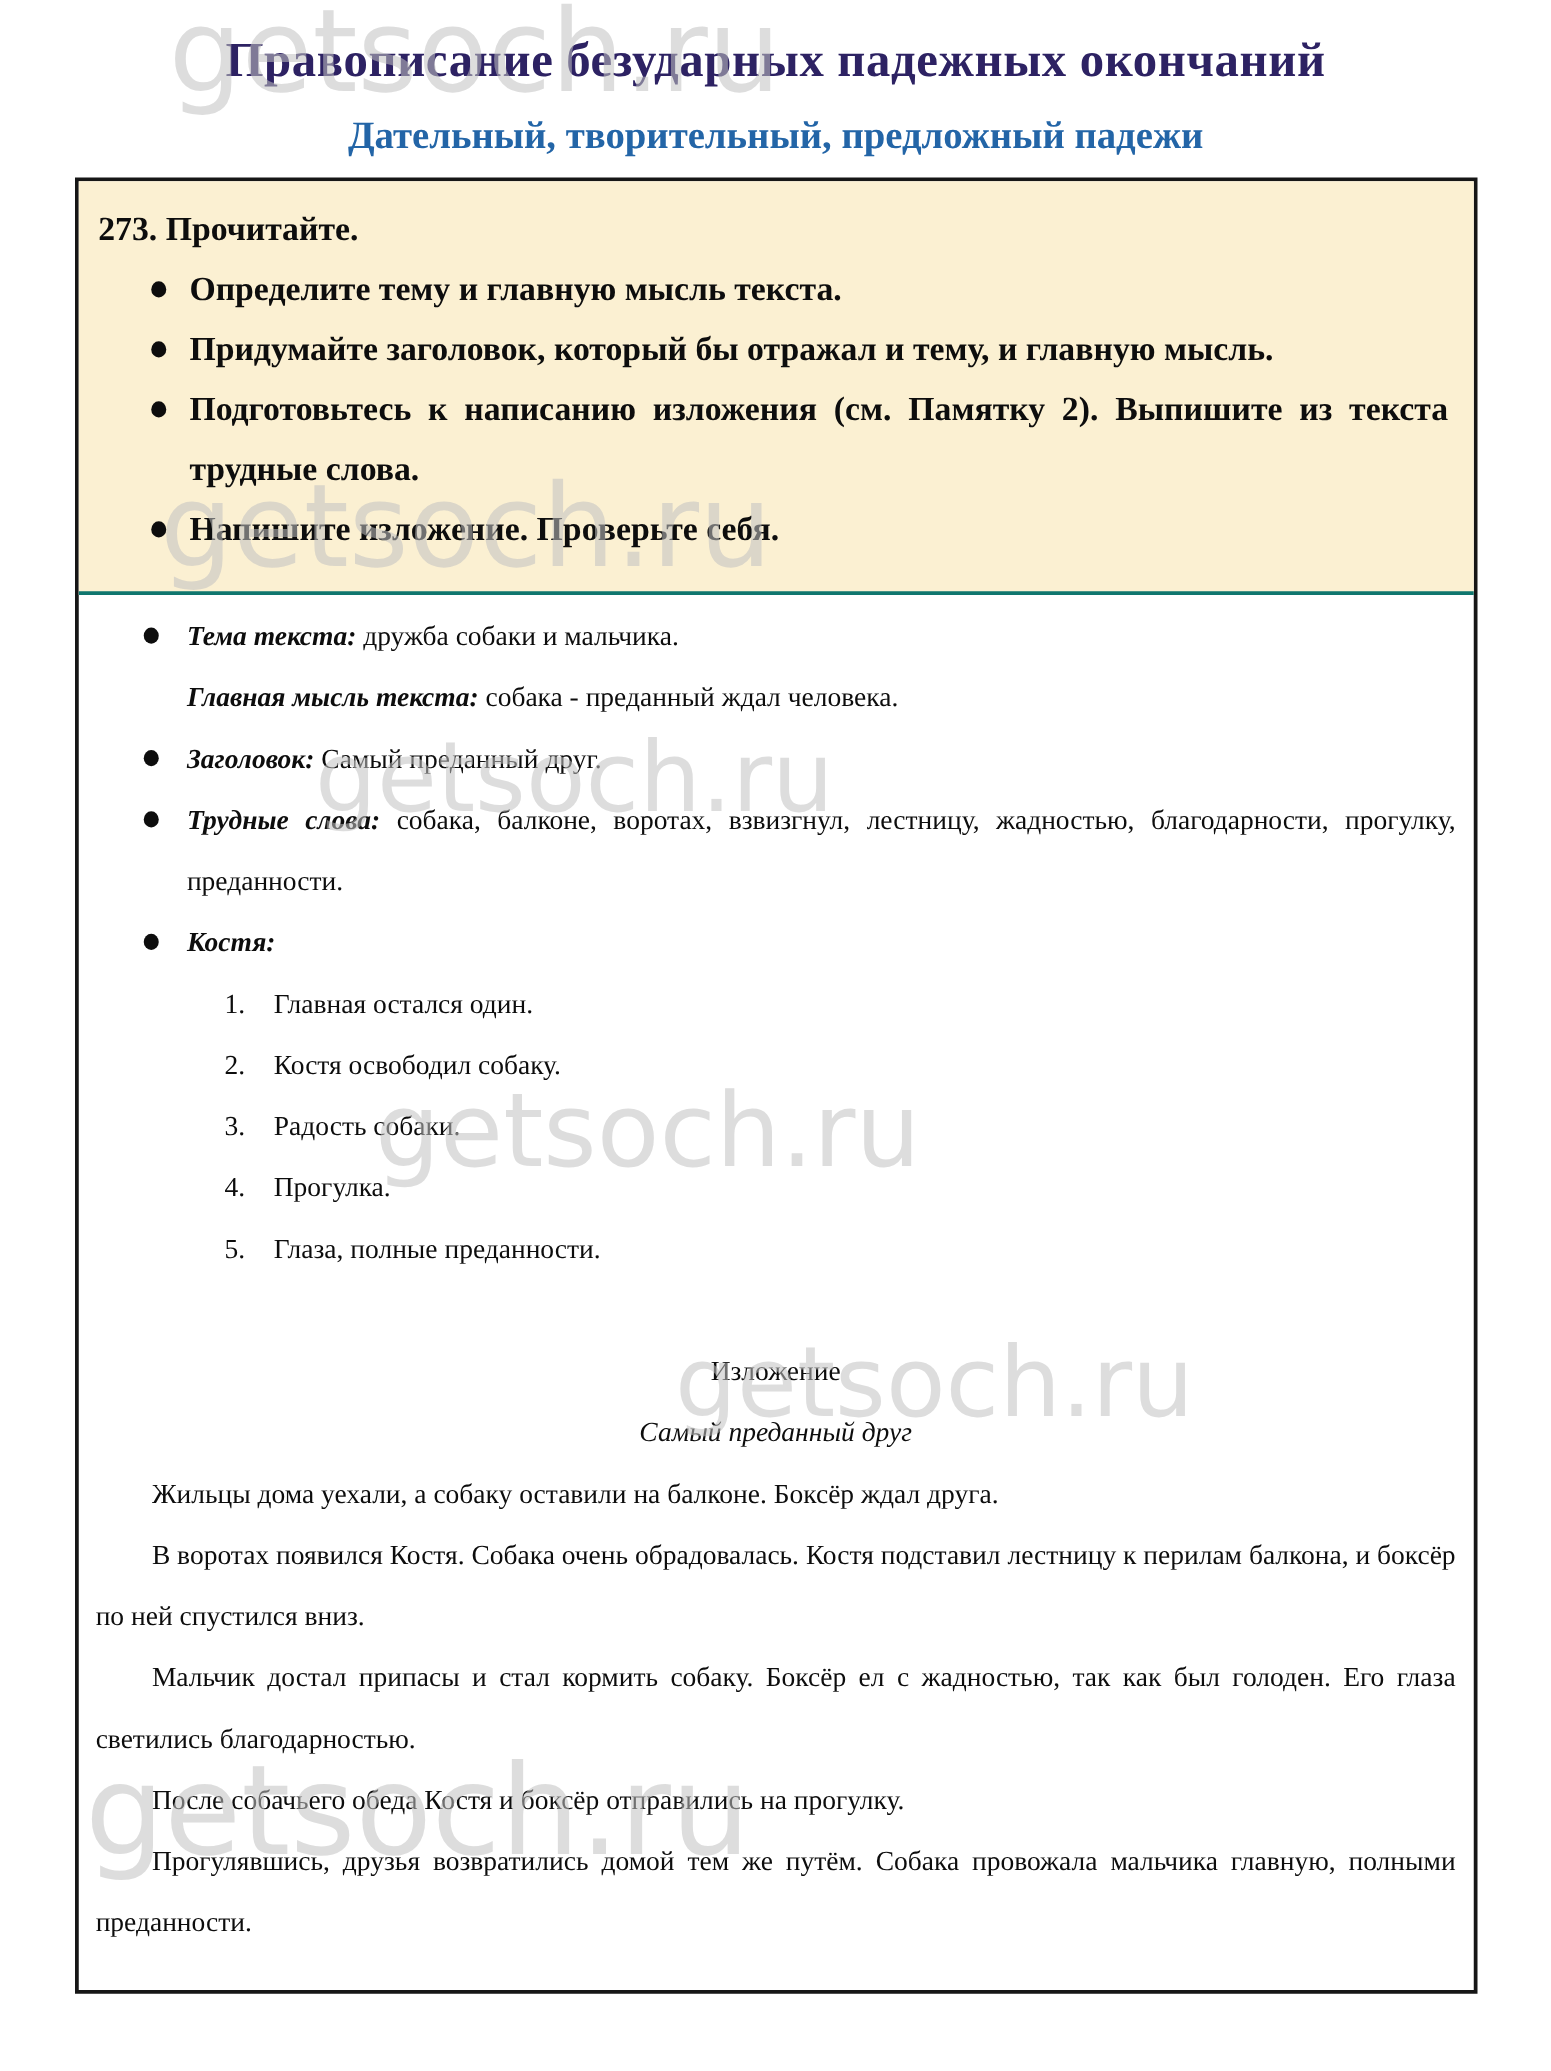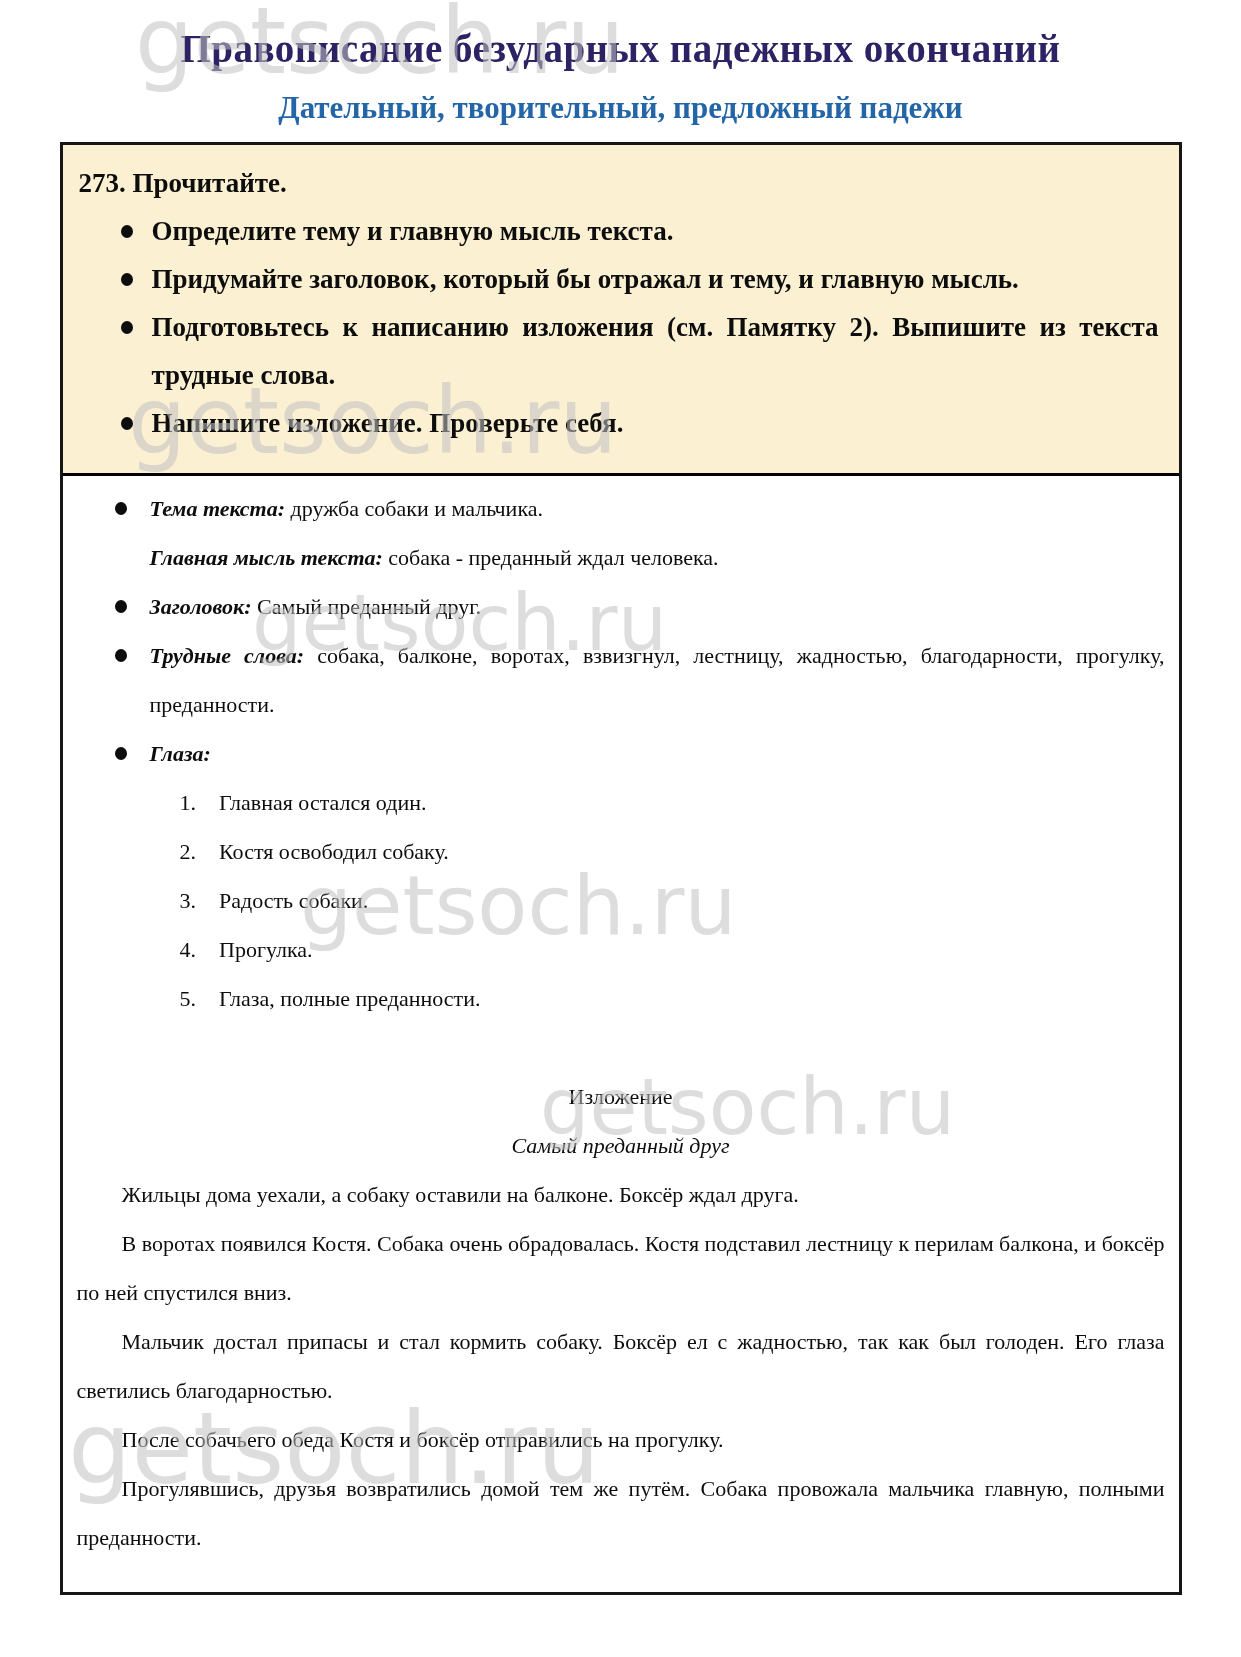--- a/index.html
+++ b/index.html
@@ -11,21 +11,21 @@
   .header { padding-top:26px; text-align:center; position:relative; z-index:2; }
   .page-title { font-size:39px; line-height:46px; font-weight:bold; color:#2d2263; letter-spacing:0.5px; }
   .page-subtitle { font-size:31px; line-height:40px; font-weight:bold; color:#2365a7; margin-top:16px; }
 
   .main-box {
     width:1122px; margin:14px auto 0 auto; border:3px solid #161616;
     position:relative; z-index:1;
   }
   
   .task-section {
-    background:#fbf0d2; border-bottom:3px solid #000000;
+    background:#fbf0d2; border-bottom:3px solid #0f766e;
     padding:14px 20px 26px 14px; font-size:27px; line-height:48px; font-weight:bold;
   }
   .task-header { padding-left:2px; }
   .task-row { position:relative; padding-left:75px; text-align:justify; }
   .dot {
     position:absolute; width:12px; height:13px; border-radius:50%;
     background:#0d0d0d; top:18px;
   }
   .task-row .dot { left:44px; }
   
@@ -101,21 +101,21 @@
     </div>
 
     <div class="bullet-row">
       <span class="dot"></span>
       <span class="lbl">Трудные слова:</span>
       <span>собака, балконе, воротах, взвизгнул, лестницу, жадностью, благодарности, прогулку, преданности.</span>
     </div>
 
     <div class="bullet-row">
       <span class="dot"></span>
-      <span class="lbl">Глаза:</span>
+      <span class="lbl">Костя:</span>
     </div>
 
     <div class="plan-row">
       <span class="plan-num">1.</span>
       <span>Главная остался один.</span>
     </div>
     <div class="plan-row">
       <span class="plan-num">2.</span>
       <span>Костя освободил собаку.</span>
     </div>

